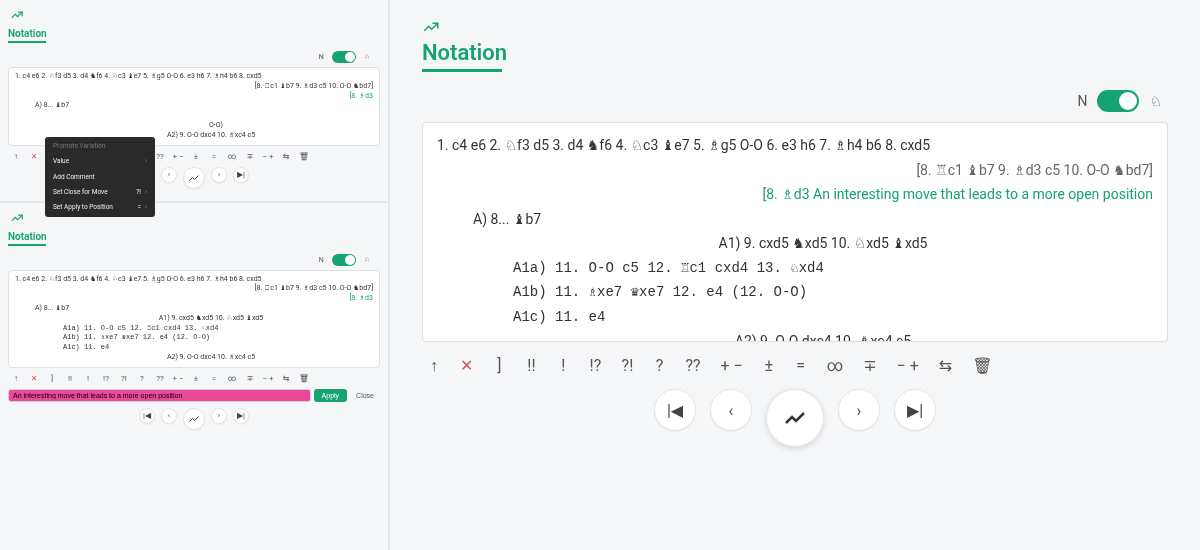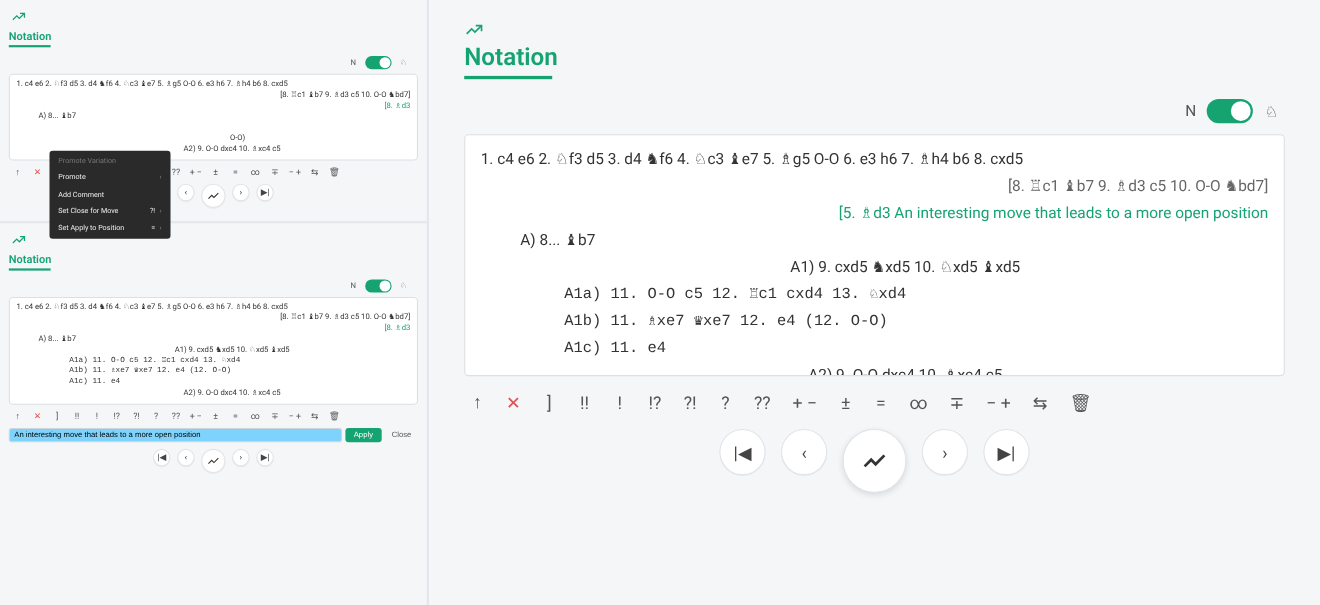--- a/index.html
+++ b/index.html
@@ -40,21 +40,21 @@
   .ann-bar .it { min-width:12px; text-align:center; }
   .red { color:#e05050; }
 
   
   .nav-row { display:flex; gap:6px; justify-content:center; margin:6px 0;}
   .nav-row .btn { width:16px; height:16px; border-radius:50%; background:#fff; border:1px solid #e1e4e8; display:flex; align-items:center; justify-content:center; font-size:8px; color:#444; box-shadow:0 1px 0 rgba(0,0,0,.04);}
   .nav-row .btn.big { width:22px; height:22px; font-size:11px; }
 
   
   .comment-row { display:flex; gap:3px; align-items:stretch; margin-top:4px;}
-  .comment-row input { flex:1; border:1px solid #cfd4da; border-radius:3px; font-size:7px; padding:2px 4px; background:#7dd3fc;}
+  .comment-row input { flex:1; border:1px solid #cfd4da; border-radius:3px; font-size:7px; padding:2px 4px; background:#ec4899;}
   .comment-row .apply { background:#15a371; color:#fff; border:none; border-radius:3px; font-size:7px; padding:2px 8px;}
   .comment-row .close { background:transparent; border:none; font-size:7px; color:#555; padding:2px 6px;}
 
   
   .main { padding:18px 32px 10px 32px; overflow:hidden; }
   .main h2 { font-size:22px; }
   .main .toggle-row{ font-size:14px; gap:10px; margin:6px 6px 10px 0;}
   .main .toggle { width:42px; height:22px; border-radius:14px;}
   .main .toggle::after { width:18px; height:18px; top:2px; right:2px;}
   .main .moves-box { font-size:14px; line-height:1.75; padding:10px 14px; max-height:220px; overflow:hidden;}
@@ -100,21 +100,21 @@
       <div class="ln green indent1">[8. ♗d3</div>
 
       <div class="ctx">
         <div class="ln indent2"><span>A) 8... ♝b7</span></div>
 
         <div class="ctx-menu">
           <div class="mi disabled">
               <span>Promote Variation</span>
             </div>
           <div class="mi">
-              <span>Promote</span>
+              <span>Value</span>
               <span class="arrow">›</span>
             </div>
           <div class="mi">
               <span>Add Comment</span>
             </div>
           <div class="mi">
               <span>Set Close for Move</span>
               <span style="display:flex;gap:4px;align-items:center;">
                 <span>?!</span>
                 <span class="arrow">›</span>
@@ -252,21 +252,21 @@
 
   <div class="toggle-row">
     <span>N</span>
     <div class="toggle"></div>
     <span>♘</span>
   </div>
 
   <div class="moves-box">
     <div class="ln">1. c4  e6   2. ♘f3  d5   3. d4  ♞f6   4. ♘c3  ♝e7   5. ♗g5  O-O   6. e3  h6   7. ♗h4  b6   8. cxd5</div>
     <div class="ln indent1 gr">[8. ♖c1  ♝b7   9. ♗d3  c5   10. O-O  ♞bd7]</div>
-    <div class="ln indent1 green">[5. ♗d3 An interesting move that leads to a more open position</div>
+    <div class="ln indent1 green">[8. ♗d3 An interesting move that leads to a more open position</div>
     <div class="ln indent2">A) 8... ♝b7</div>
     <div class="ln indent3">A1) 9. cxd5  ♞xd5   10. ♘xd5  ♝xd5</div>
     <div class="ln indent4">A1a) 11. O-O  c5   12. ♖c1  cxd4   13. ♘xd4</div>
     <div class="ln indent4">A1b) 11. ♗xe7  ♛xe7   12. e4 (12. O-O)</div>
     <div class="ln indent4">A1c) 11. e4</div>
     <div class="ln indent3">A2) 9. O-O  dxc4   10. ♗xc4  c5</div>
   </div>
 
   <div class="ann-bar">
     <span class="it">↑</span>

